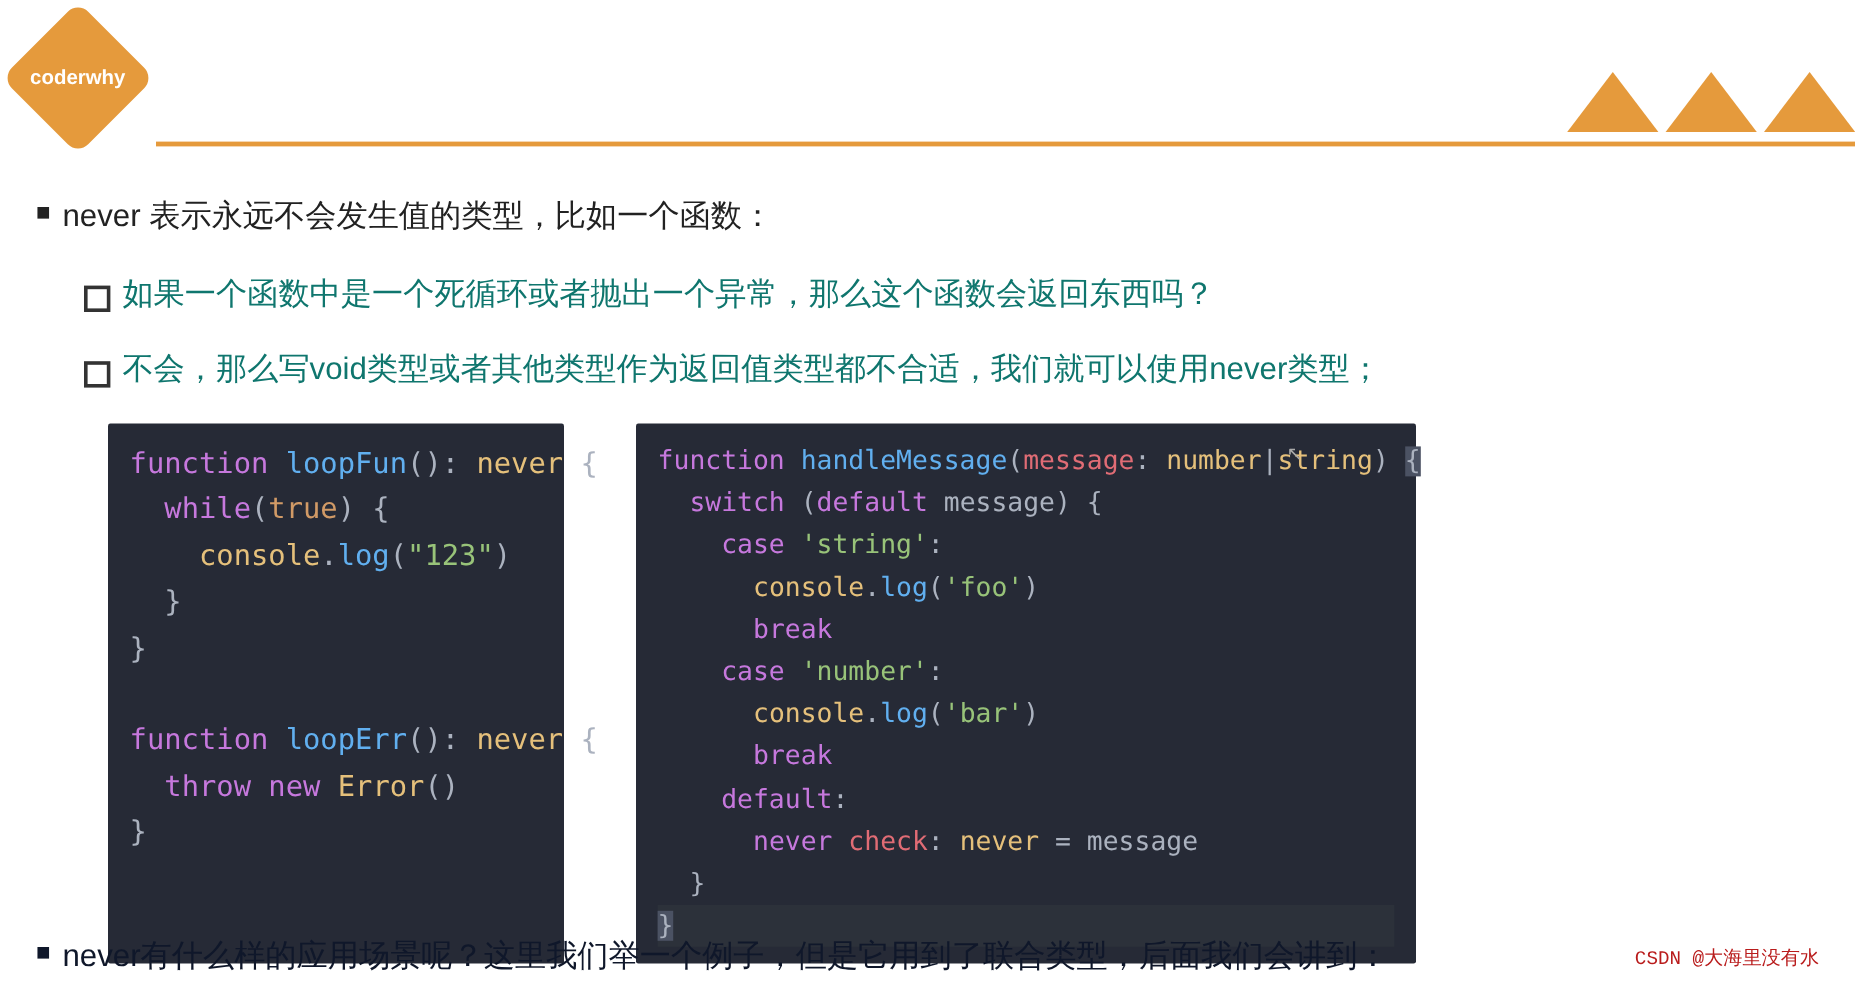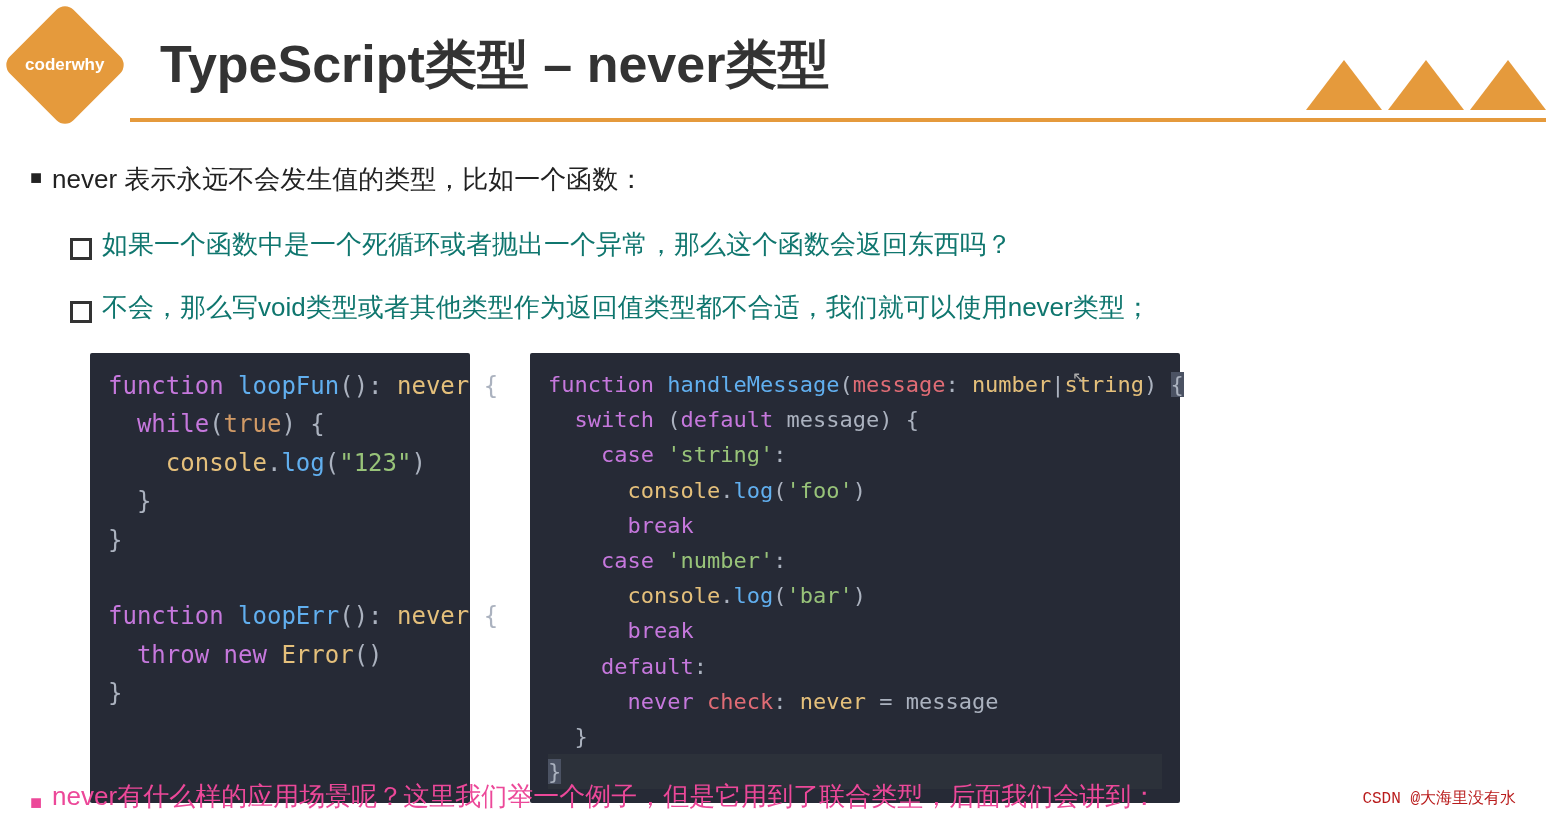--- a/index.html
+++ b/index.html
@@ -124,23 +124,23 @@
     right: 30px;
     color: #b91c1c;
     font-size: 16px;
     font-family: Liberation Mono, monospace;
   }
   .footer-bullet {
     position: absolute;
     bottom: 15px;
     left: 30px;
     font-size: 26px;
-    color: #ec4899;
-    display: flex;
-    align-items: flex-end;
+    color: #0f172a;
+    display: flex;
+    align-items: flex-start;
   }
   .footer-bullet::before {
     content: "■";
     font-size: 20px;
     margin-right: 10px;
     margin-top: 4px;
   }
   .cursor-arrow {
     position: absolute;
     top: 368px;
@@ -149,21 +149,20 @@
     color: #aaa;
   }
 </style>
 </head>
 <body>
 
 <div class="header">
   <div class="logo">
     <span class="logo-text">coderwhy</span>
   </div>
-  <h1 class="title">TypeScript类型 – never类型</h1>
 </div>
 <div class="orange-line"></div>
 
 <div class="triangles">
   <div class="triangle"></div>
   <div class="triangle"></div>
   <div class="triangle"></div>
 </div>
 
 <div class="content">

